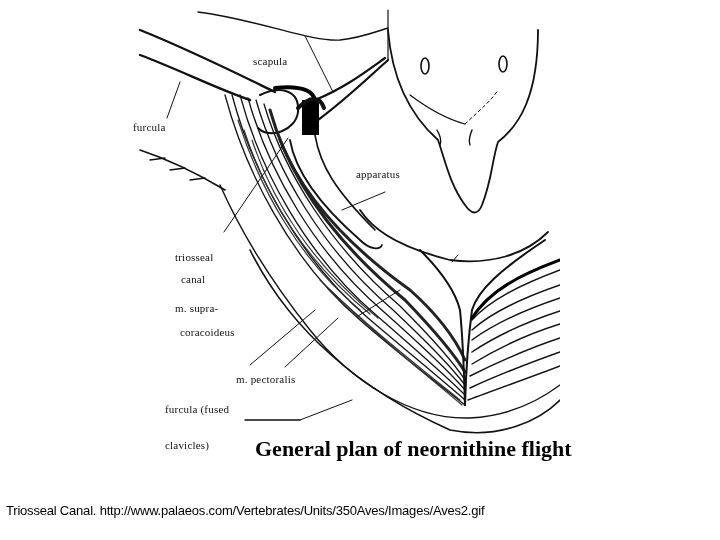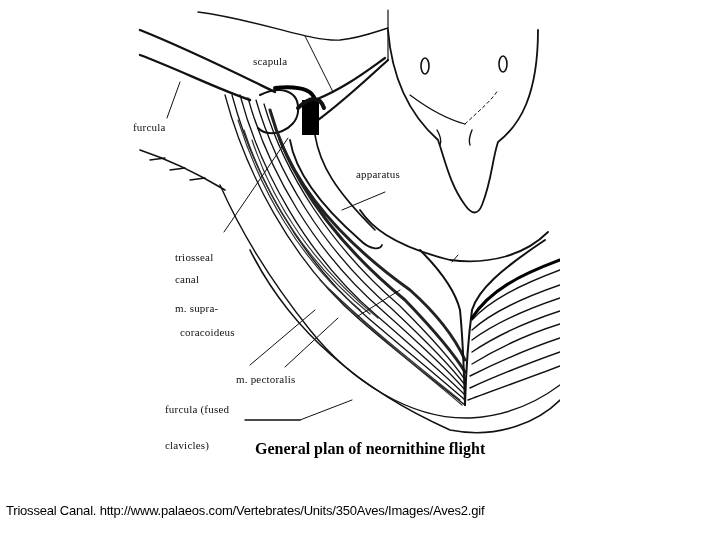--- a/index.html
+++ b/index.html
@@ -13,21 +13,21 @@
       color: #111;
       line-height: 18px;
       white-space: nowrap;
       letter-spacing: 0.2px;
     }
     .fig-caption {
       position: absolute;
       left: 255px; top: 438px;
       font-family: "Liberation Serif", "DejaVu Serif", serif;
       font-weight: bold;
-      font-size: 16px;
+      font-size: 22px;
       line-height: 21px;
       color: #000;
       white-space: nowrap;
     }
     .slide-caption {
       position: absolute;
       left: 6px; top: 503px;
       font-family: "Liberation Sans", "DejaVu Sans", sans-serif;
       font-size: 13px;
       color: #000;
@@ -120,21 +120,21 @@
       <path d="M180 420 L232 400" stroke-width="1"></path>
       <path d="M125 420 L180 420" stroke-width="1.4"></path>
       <path d="M338 255 L332 262" stroke-width="1"></path>
     </g>
   </svg>
 
   <span class="lbl" style="left:133px; top:52px;">scapula</span>
   <span class="lbl" style="left:13px; top:118px;">furcula</span>
   <span class="lbl" style="left:236px; top:165px;">apparatus</span>
   <span class="lbl" style="left:55px; top:248px;text-align:center;">triosseal</span>
-  <span class="lbl" style="left:55px; top:270px;">canal</span>
+  <span class="lbl" style="left:61px; top:270px;">canal</span>
   <span class="lbl" style="left:55px; top:299px;">m. supra-</span>
   <span class="lbl" style="left:60px; top:323px;">coracoideus</span>
   <span class="lbl" style="left:116px; top:370px;">m. pectoralis</span>
   <span class="lbl" style="left:45px; top:400px;">furcula (fused</span>
   <span class="lbl" style="left:45px; top:436px;">clavicles)</span>
 </div>
 
 <div class="fig-caption">
   <div>General plan of neornithine flight</div>
 </div>

